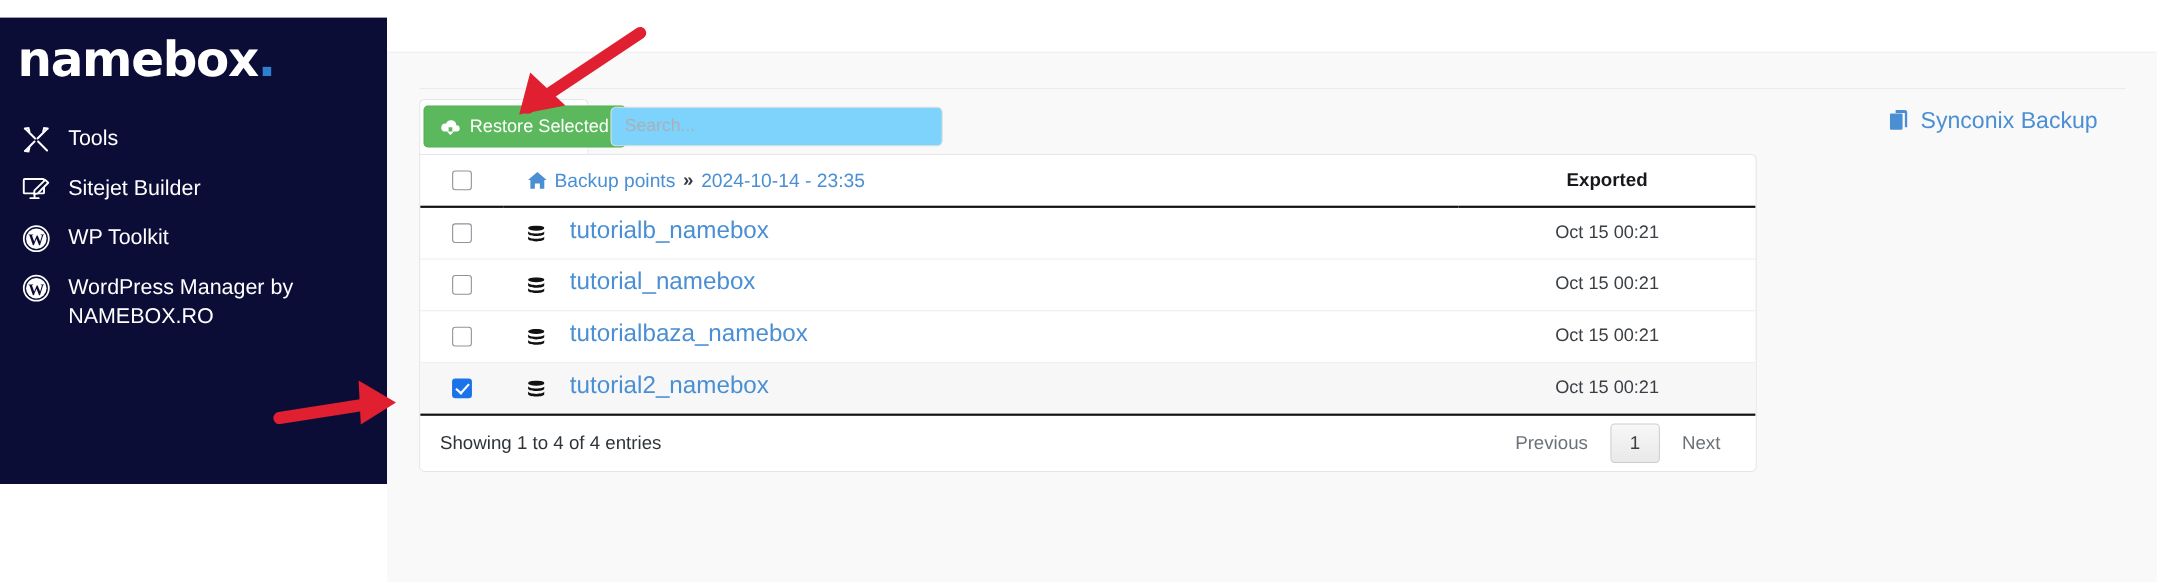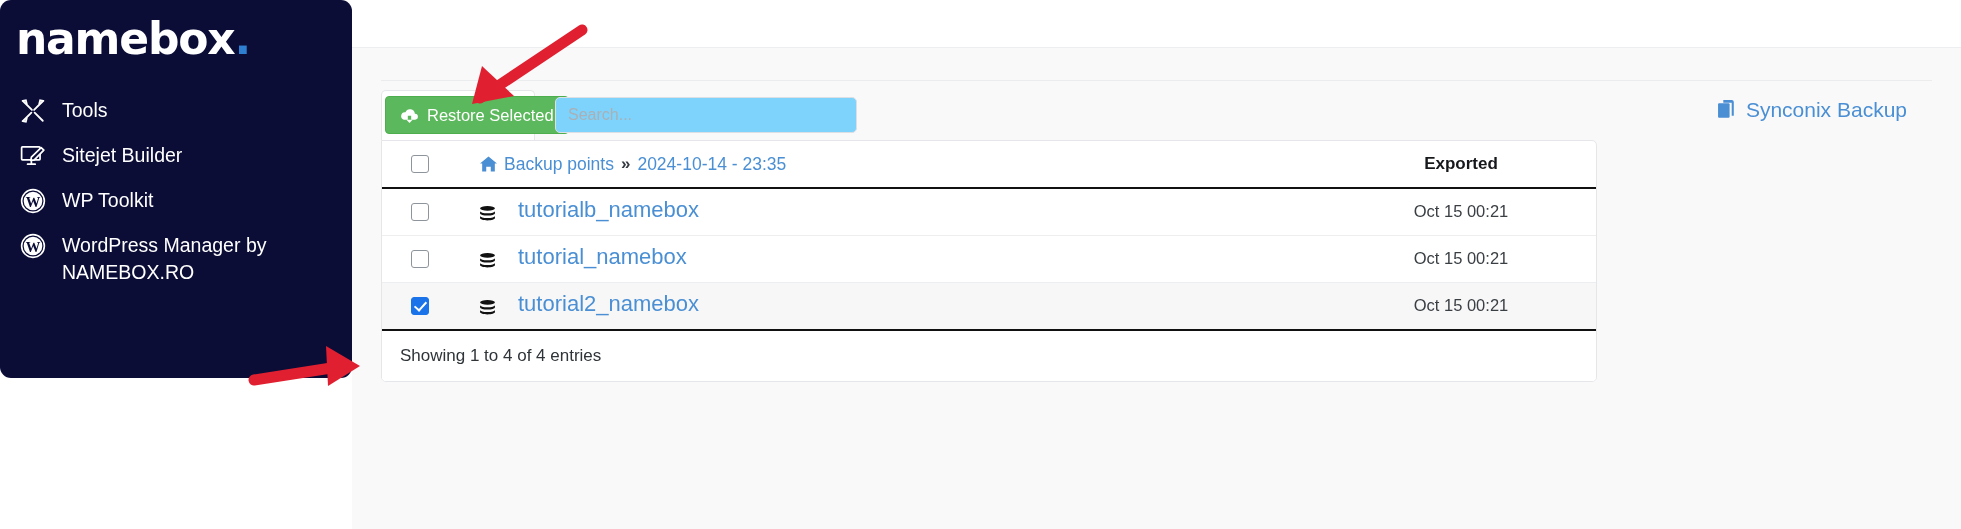--- a/index.html
+++ b/index.html
@@ -8,26 +8,25 @@
     width: 1961px; height: 529px;
     overflow: hidden;
     background: #ffffff;
     font-family: "Liberation Sans", sans-serif;
   }
 
   #app { position: relative; width: 1961px; height: 529px; }
 
   
   #sidebar {
-    position: absolute; left: 0; top: 0;
-    width: 352px; height: 378px;
+    position: absolute; left: 0; top: 16px;
+    width: 352px; height: 424px;
     background: #0b0d37;
     color: #ffffff;
     overflow: hidden;
-    border-radius: 11px;
   }
   #brand {
     position: absolute; left: 16px; top: 8px;
     height: 62px; display: flex; align-items: center;
   }
   .brand-text {
     font-size: 44px; font-weight: 700; letter-spacing: -1.2px;
     color: #ffffff; line-height: 1;
     font-family: "DejaVu Sans", sans-serif;
   }
@@ -343,20 +342,38 @@
                       <path d="M0 4.6c0 1.2 3.1 2.2 7 2.2s7-1 7-2.2v2.2c0 1.2-3.1 2.2-7 2.2S0 8 0 6.8z"></path>
                       <path d="M0 9.2c0 1.2 3.1 2.2 7 2.2s7-1 7-2.2v2.2c0 1.2-3.1 2.2-7 2.2S0 12.6 0 11.4z"></path>
                     </svg>
                   </span>
                   <span>tutorial_namebox</span>
                 </span>
               </td>
               <td class="exp-cell">Oct 15 00:21</td>
             </tr>
 
+            <tr>
+              <td class="col-check">
+                <span class="chk"></span>
+              </td>
+              <td>
+                <span class="db-link cell-pad-name">
+                  <span style="display:flex;align-items:center;">
+                    <svg width="15" height="17" viewBox="0 0 14 16" fill="#111">
+                      <ellipse cx="7" cy="2.2" rx="7" ry="2.2"></ellipse>
+                      <path d="M0 4.6c0 1.2 3.1 2.2 7 2.2s7-1 7-2.2v2.2c0 1.2-3.1 2.2-7 2.2S0 8 0 6.8z"></path>
+                      <path d="M0 9.2c0 1.2 3.1 2.2 7 2.2s7-1 7-2.2v2.2c0 1.2-3.1 2.2-7 2.2S0 12.6 0 11.4z"></path>
+                    </svg>
+                  </span>
+                  <span>tutorialbaza_namebox</span>
+                </span>
+              </td>
+              <td class="exp-cell">Oct 15 00:21</td>
+            </tr>
 
             <tr class="selected">
               <td class="col-check">
                 <span class="chk checked"></span>
               </td>
               <td>
                 <span class="db-link cell-pad-name">
                   <span style="display:flex;align-items:center;">
                     <svg width="15" height="17" viewBox="0 0 14 16" fill="#111">
                       <ellipse cx="7" cy="2.2" rx="7" ry="2.2"></ellipse>
@@ -368,20 +385,25 @@
                 </span>
               </td>
               <td class="exp-cell">Oct 15 00:21</td>
             </tr>
 
           </tbody>
         </table>
 
         <div id="table-footer">
           <div id="showing-info">Showing 1 to 4 of 4 entries</div>
+          <div id="pagination">
+            <span class="pg">Previous</span>
+            <span class="pg active">1</span>
+            <span class="pg">Next</span>
+          </div>
         </div>
       </div>
 
     </div>
   </div>
 
   <svg class="annot" id="arrow-top" width="130" height="90" viewBox="0 0 130 90">
     <path d="M122 8 L20 76" stroke="#e02030" stroke-width="11" stroke-linecap="round" fill="none"></path>
     <path d="M12 82 L22 44 L54 74 Z" fill="#e02030"></path>
   </svg>

